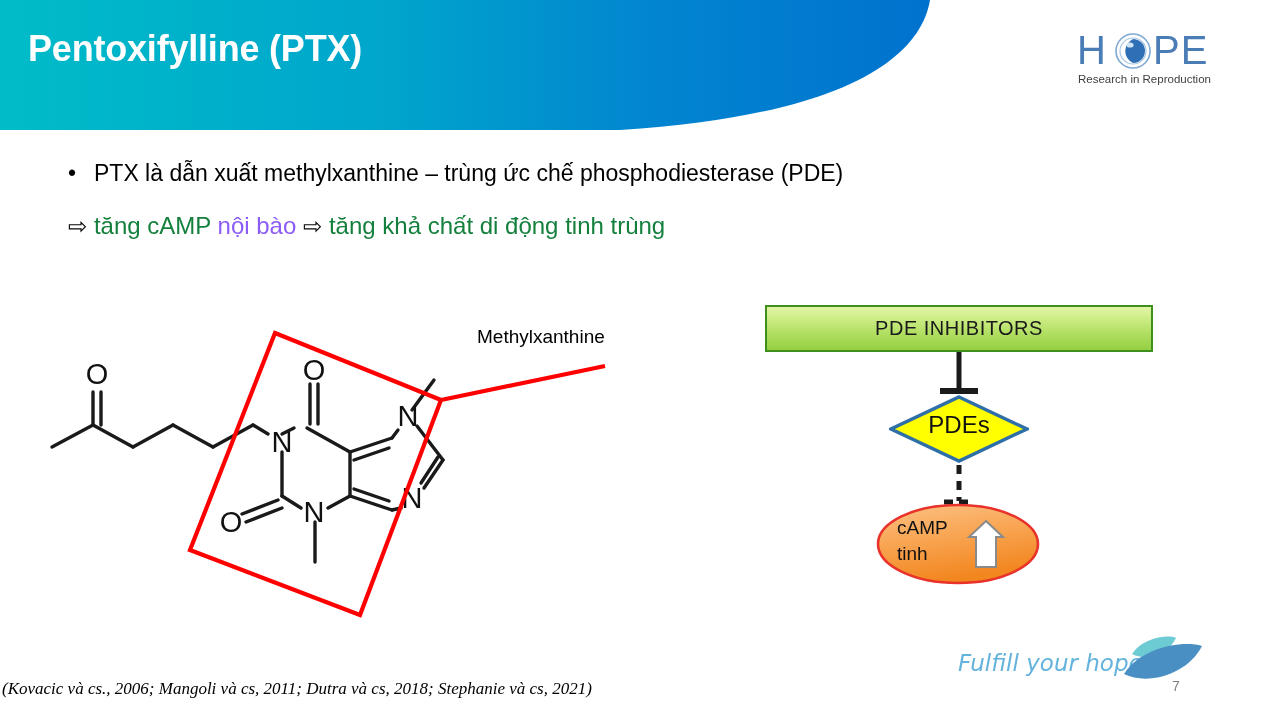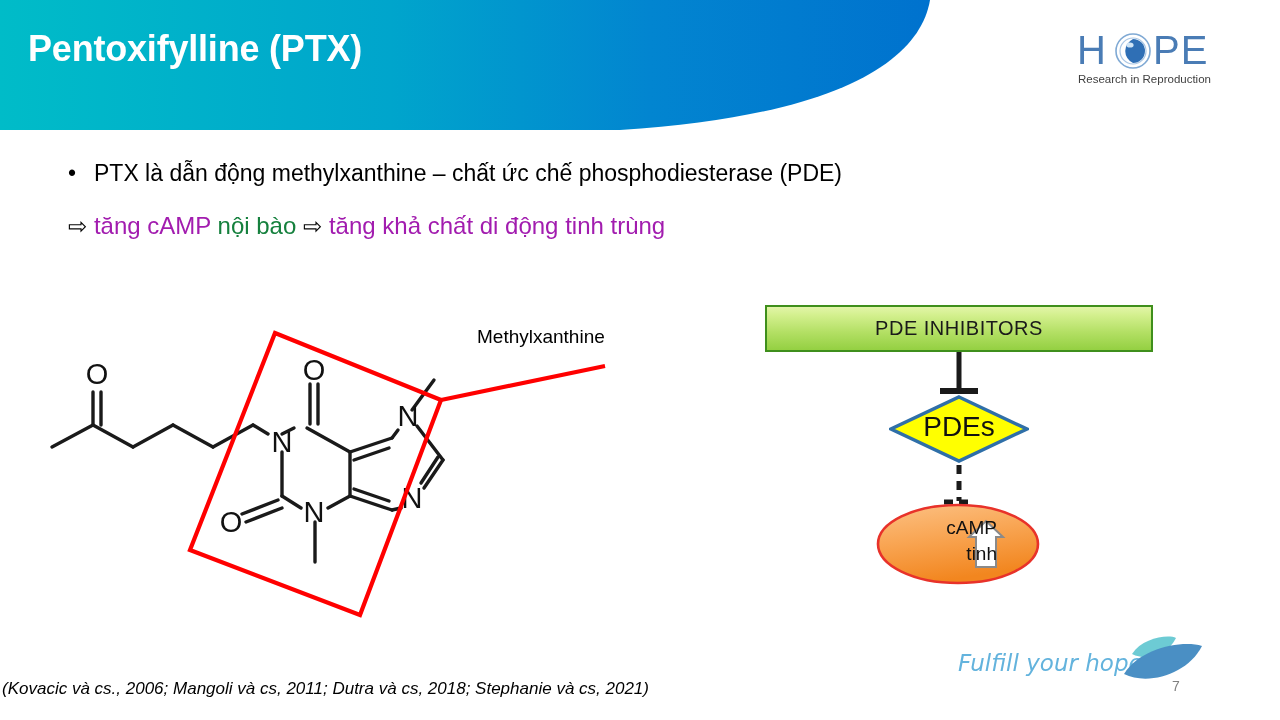--- a/index.html
+++ b/index.html
@@ -59,22 +59,22 @@
     position: absolute;
     left: 68px; top: 212px;
     font-size: 24px;
     color: #000000;
     white-space: nowrap;
   }
   #line-2 .arrow {
     color: #000000;
     font-size: 23px;
   }
-  #line-2 .red { color: #a21caf; }
-  #line-2 .blk { color: #15803d; }
+  #line-2 .red { color: #15803d; }
+  #line-2 .blk { color: #8b5cf6; }
 
   
   #chem-structure {
     position: absolute;
     left: 20px; top: 300px;
     width: 660px; height: 340px;
   }
   #methylxanthine-label {
     position: absolute;
     left: 477px; top: 326px;
@@ -109,46 +109,47 @@
   #pde-diamond-wrap {
     position: absolute;
     left: 134px; top: 100px;
     width: 140px; height: 68px;
   }
   #pde-diamond-label {
     position: absolute;
     left: 134px; top: 116px;
     width: 140px;
     text-align: center;
-    font-size: 28px;
+    font-size: 24px;
     color: #111111;
   }
   #camp-ellipse-wrap {
     position: absolute;
     left: 120px; top: 208px;
     width: 166px; height: 82px;
   }
   #camp-text {
     position: absolute;
     left: 142px; top: 220px;
     width: 100px;
-    text-align: right;
+    text-align: left;
     font-size: 19px;
     line-height: 26px;
     color: #111111;
   }
 
   
   #citation {
     position: absolute;
     left: 2px; top: 679px;
     font-size: 17px;
     font-style: italic;
     color: #000000;
     white-space: nowrap;
+    font-family: Liberation Serif, serif;
   }
   #tagline {
     position: absolute;
     left: 958px; top: 650px;
     font-size: 23px;
     font-style: italic;
     color: #63b3dd;
     white-space: nowrap;
     font-family: "DejaVu Sans", sans-serif;
   }
@@ -193,21 +194,21 @@
     <g>
       <circle cx="58" cy="23" r="17" fill="none" stroke="#7fa9d4" stroke-width="1.6"></circle>
       <circle cx="58" cy="23" r="13" fill="none" stroke="#a9c6e4" stroke-width="1.2"></circle>
       <path d="M58,11 a12,12 0 0 1 0,24 a16,14 0 0 1 0,-24 z" fill="#2f6fb5"></path>
       <ellipse cx="55" cy="17" rx="3.6" ry="2.6" fill="#cfe4f5"></ellipse>
     </g>
     <text x="3" y="55" font-family="Liberation Sans, sans-serif" font-size="11.5" fill="#3f3f3f">Research in Reproduction</text>
   </svg>
 
   <div id="bullet-1">
-    <span class="dot">•</span><span>PTX là dẫn động methylxanthine – chất ức chế phosphodiesterase (PDE)</span>
+    <span class="dot">•</span><span>PTX là dẫn xuất methylxanthine – trùng ức chế phosphodiesterase (PDE)</span>
   </div>
 
   <div id="line-2">
     <span class="arrow">⇨</span>
     <span class="red">tăng cAMP</span>
     <span class="blk">nội bào</span>
     <span class="arrow">⇨</span>
     <span class="red">tăng khả chất di động tinh trùng</span>
   </div>
 

